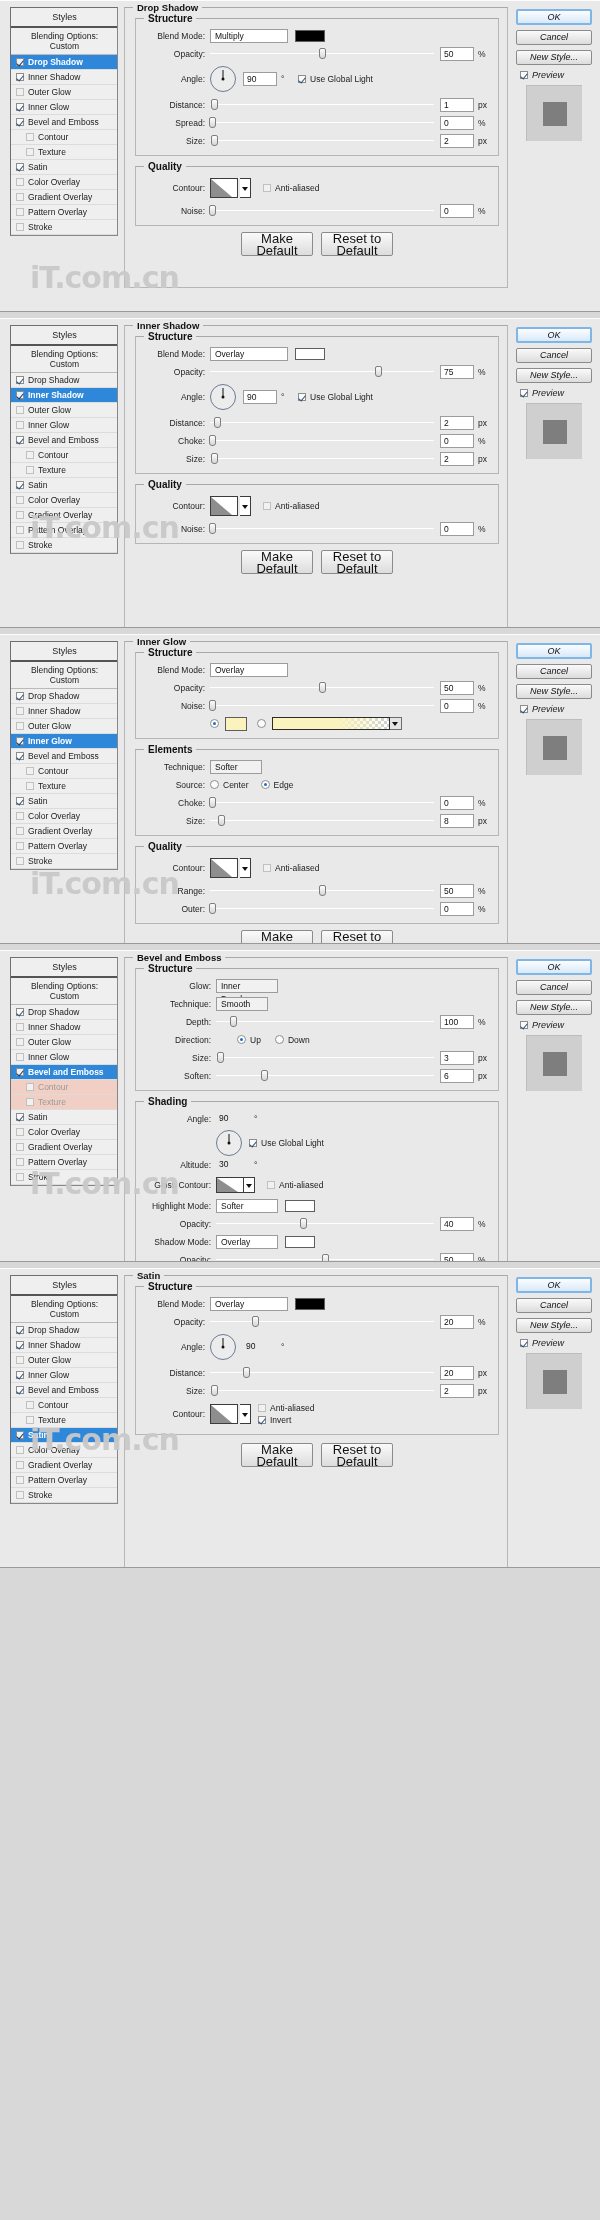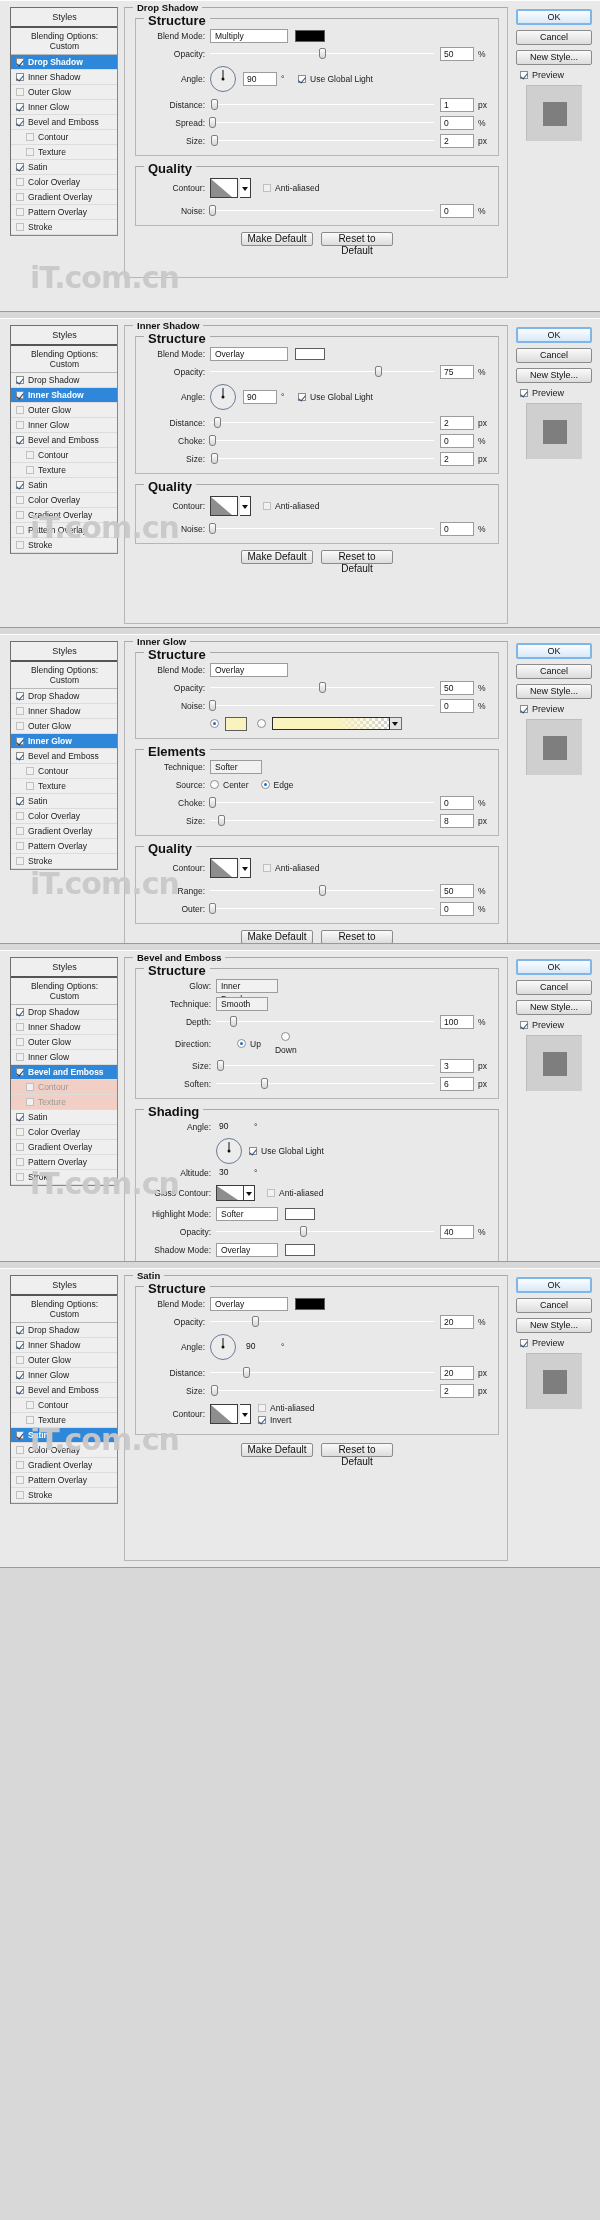--- a/index.html
+++ b/index.html
@@ -94,21 +94,21 @@
     position:relative;
     margin:0 0 6px 0;
     padding:9px 8px 7px 8px;
   }
   .grp > .lg{
     position:absolute;
     top:-6px;left:8px;
     background:#e9e9e9;
     padding:0 4px;
     font-weight:bold;
-    font-size:13px;
+    font-size:10px;
     color:#111;
   }
   .grp.outer{ padding:10px 8px 7px 10px; }
   .grp.outer > .lg{ font-size:9.5px; }
 
   .row{ display:flex; align-items:center; min-height:15px; margin-bottom:3px; }
   .lbl{ text-align:right; padding-right:5px; font-size:8.5px; color:#1c1c1c; white-space:nowrap; }
   .lbl.w66{ width:66px; flex:0 0 66px; }
   .lbl.w72{ width:72px; flex:0 0 72px; }
 
@@ -255,34 +255,35 @@
   .gradbtn::after{
     content:"";position:absolute;left:2px;top:4px;width:0;height:0;
     border-left:3.5px solid transparent;border-right:3.5px solid transparent;
     border-top:4px solid #111;
   }
 
   .btn{
     background:linear-gradient(#fafafa,#dcdcdc);
     border:1px solid #8b8b8b;
     border-radius:2px;
-    font-size:10px;
-    height:14px;line-height:12px;
+    font-size:13px;
+    height:24px;line-height:12px;
     text-align:center;
     color:#111;
     padding:0 4px;
   }
   .defrow{ display:flex; gap:8px; justify-content:center; margin-top:4px; }
   .defrow .btn{ width:72px; }
 
   
   .btn-col{
     width:76px;flex:0 0 76px;
     margin-left:8px;
     padding-top:2px;
+    font-style:italic;
   }
   .btn-col .btn{
     width:100%;
     height:15px;line-height:13px;
     margin-bottom:5px;
     font-size:9px;
   }
   .btn-col .btn.ok{
     border:2px solid #7fb6e8;
     background:linear-gradient(#fbfdff,#d9e9f8);
@@ -953,21 +954,21 @@
             <span class="numbox">100</span>
             <span class="unit">%</span>
           </div>
 
           <div class="row">
             <span class="lbl w72">Direction:</span>
             <span class="inlinecb" style="margin-left:0;padding-left:21px;">
                   <span class="radio on"></span>
                   <span>Up</span>
                 </span>
-            <span class="inlinecb" style="margin-left:14px;flex-direction:column;">
+            <span class="inlinecb" style="margin-left:14px;">
                   <span class="radio"></span>
                   <span>Down</span>
                 </span>
           </div>
 
           <div class="row">
             <span class="lbl w72">Size:</span>
             <span class="slider">
                   <span class="track"></span>
                   <span class="knob" style="left:2%"></span>

